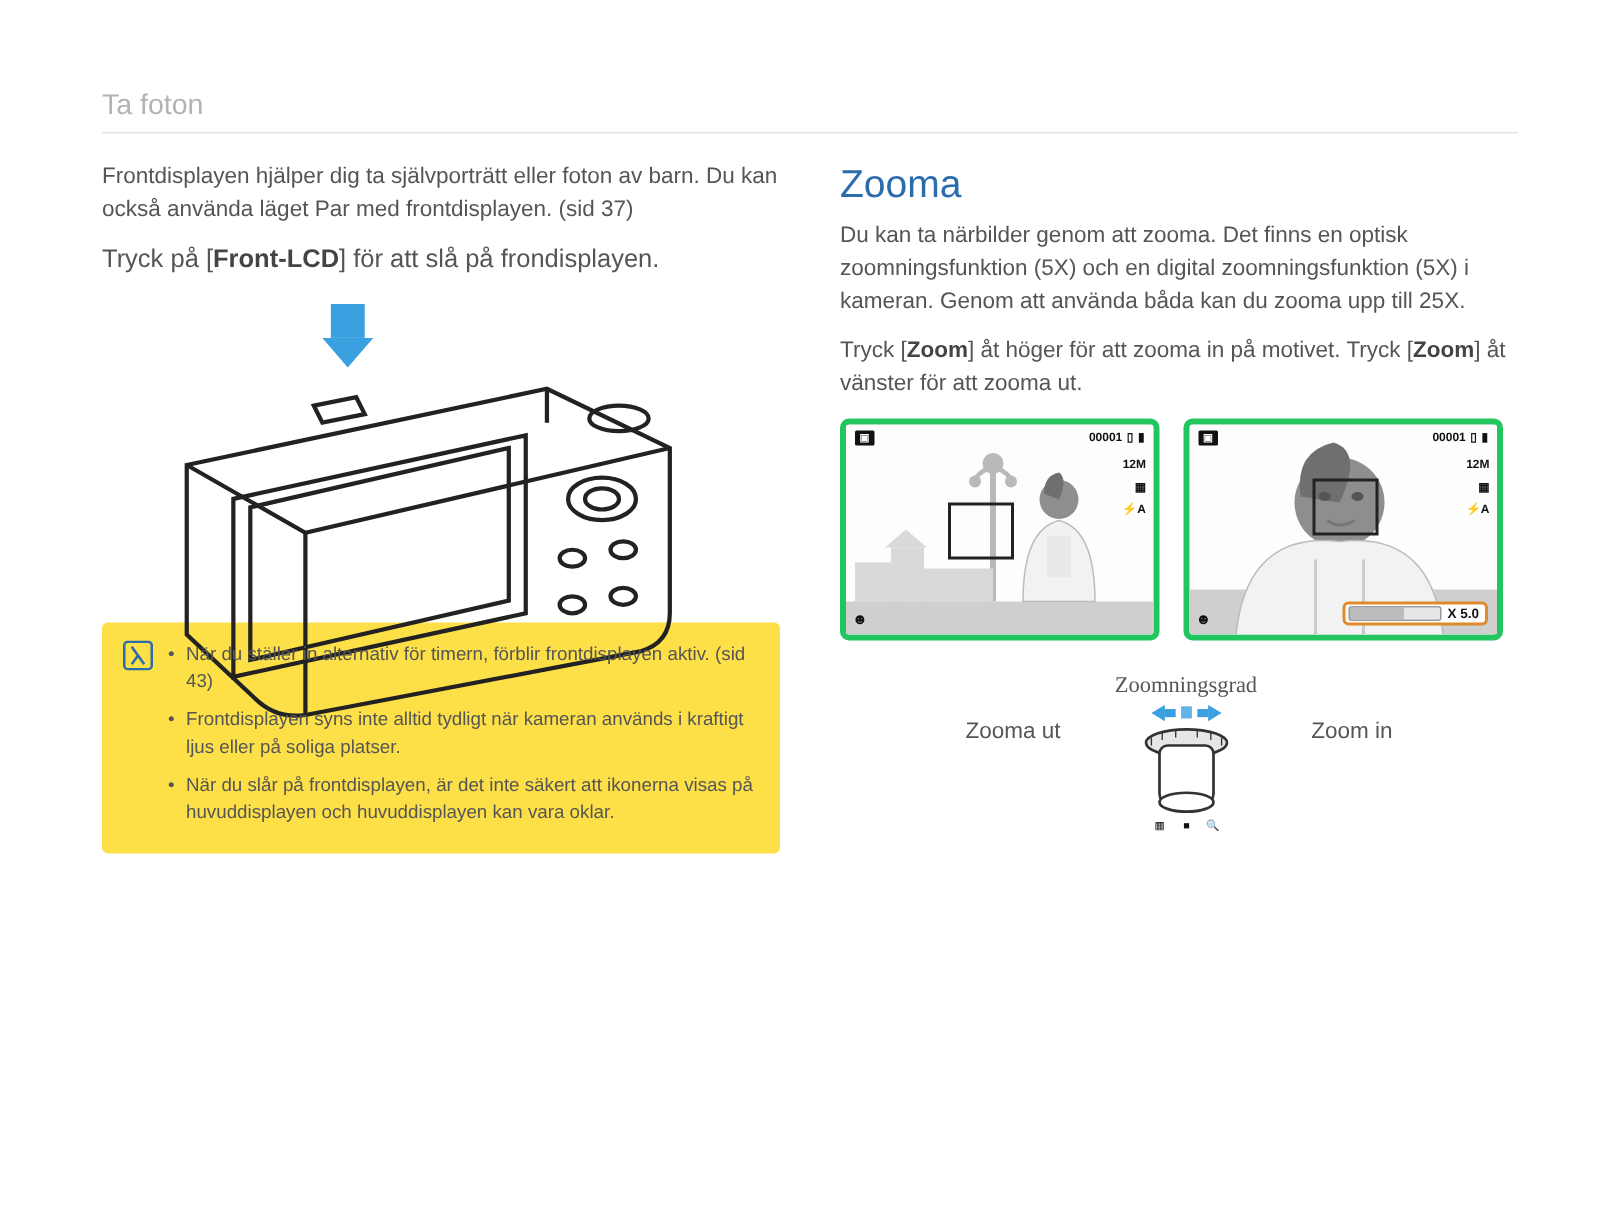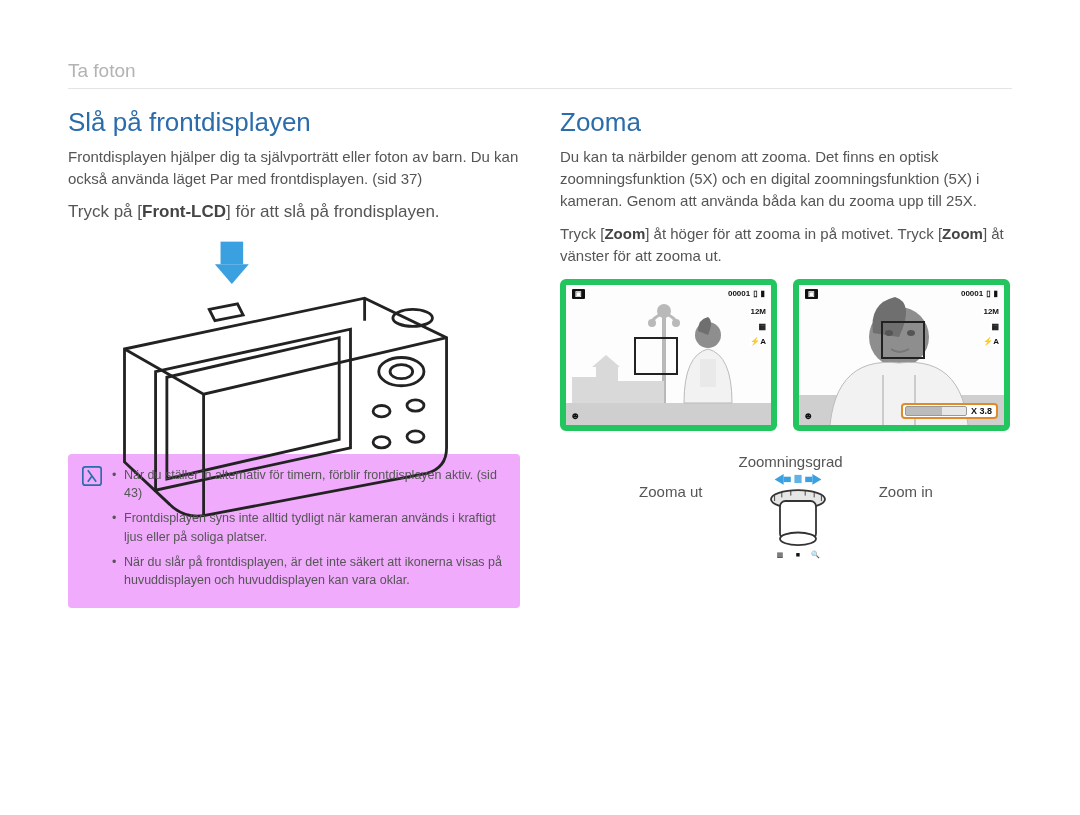--- a/index.html
+++ b/index.html
@@ -59,21 +59,21 @@
   
   .camera-figure {
     width: 100%;
     height: 200px;
     display:flex;
     justify-content:center;
     align-items:flex-start;
   }
   
   .note-box {
-    background: #f0abfc;
+    background: #fde047;
     border-radius: 4px;
     padding: 12px 14px 12px 14px;
     display: flex;
     gap: 10px;
     margin-top: 18px;
   }
   .note-icon {
     width: 20px;
     height: 20px;
     flex: 0 0 20px;
@@ -101,21 +101,21 @@
   
   .screens {
     display: flex;
     gap: 16px;
     margin-top: 6px;
     margin-bottom: 6px;
   }
   .screen {
     width: 205px;
     height: 140px;
-    border: 6px solid #22c55e;
+    border: 4px solid #22c55e;
     border-radius: 6px;
     position: relative;
     background: #fefefe;
     overflow: hidden;
   }
   .screen svg { width: 100%; height: 100%; display:block; }
   .zoom-indicator {
     position: absolute;
     right: 6px;
     bottom: 6px;
@@ -147,22 +147,23 @@
     display:flex;
     justify-content:center;
     gap: 36px;
     align-items:flex-start;
     font-size: 15px;
     color: #555;
   }
   .zoom-center-col {
     display:flex;
     flex-direction:column;
-    align-items:flex-end;
+    align-items:center;
     gap:4px;
+    font-family:Liberation Serif, serif;
   }
   .zoomningsgrad {
     font-size: 15px;
     color:#555;
   }
   .dial-svg { width: 90px; height: 90px; }
   .side-label { margin-top: 30px; }
   .footer {
     position: absolute;
     bottom: 34px;
@@ -214,21 +215,20 @@
 <body>
 
 <div class="page">
 
   <div class="chapter">Ta foton</div>
   <hr class="hr">
 
   <div class="columns">
 
     <div class="col">
-      <h2 class="section">Slå på frontdisplayen</h2>
       <p class="body">Frontdisplayen hjälper dig ta självporträtt eller foton av barn. Du kan också använda läget Par med frontdisplayen. (sid 37)</p>
       <p class="instruction">
         <span>Tryck på [</span><span class="bold-inline">Front-LCD</span><span>] för att slå på frondisplayen.</span>
       </p>
 
       <div class="camera-figure">
         <svg viewBox="0 0 320 200">
 
           <g>
             <rect x="108" y="4" width="16" height="16" fill="#3aa0e0"></rect>
@@ -353,21 +353,21 @@
           </div>
           <div class="osd-right-col">
             <span>12M</span>
             <span>▦</span>
             <span>⚡A</span>
           </div>
           <div class="osd-bottom-left">☻</div>
           <div class="focus-box" style="left:82px; top:36px;"></div>
           <div class="zoom-indicator">
             <div class="zoom-bar"></div>
-            <div class="zoom-text">X 3.8</div>
+            <div class="zoom-text">X 5.0</div>
           </div>
 
         </div>
       </div>
 
       <div class="zoom-labels">
         <div class="side-label">Zooma ut</div>
         <div class="zoom-center-col">
           <div class="zoomningsgrad">Zoomningsgrad</div>
           <svg class="dial-svg" viewBox="0 0 100 100">

